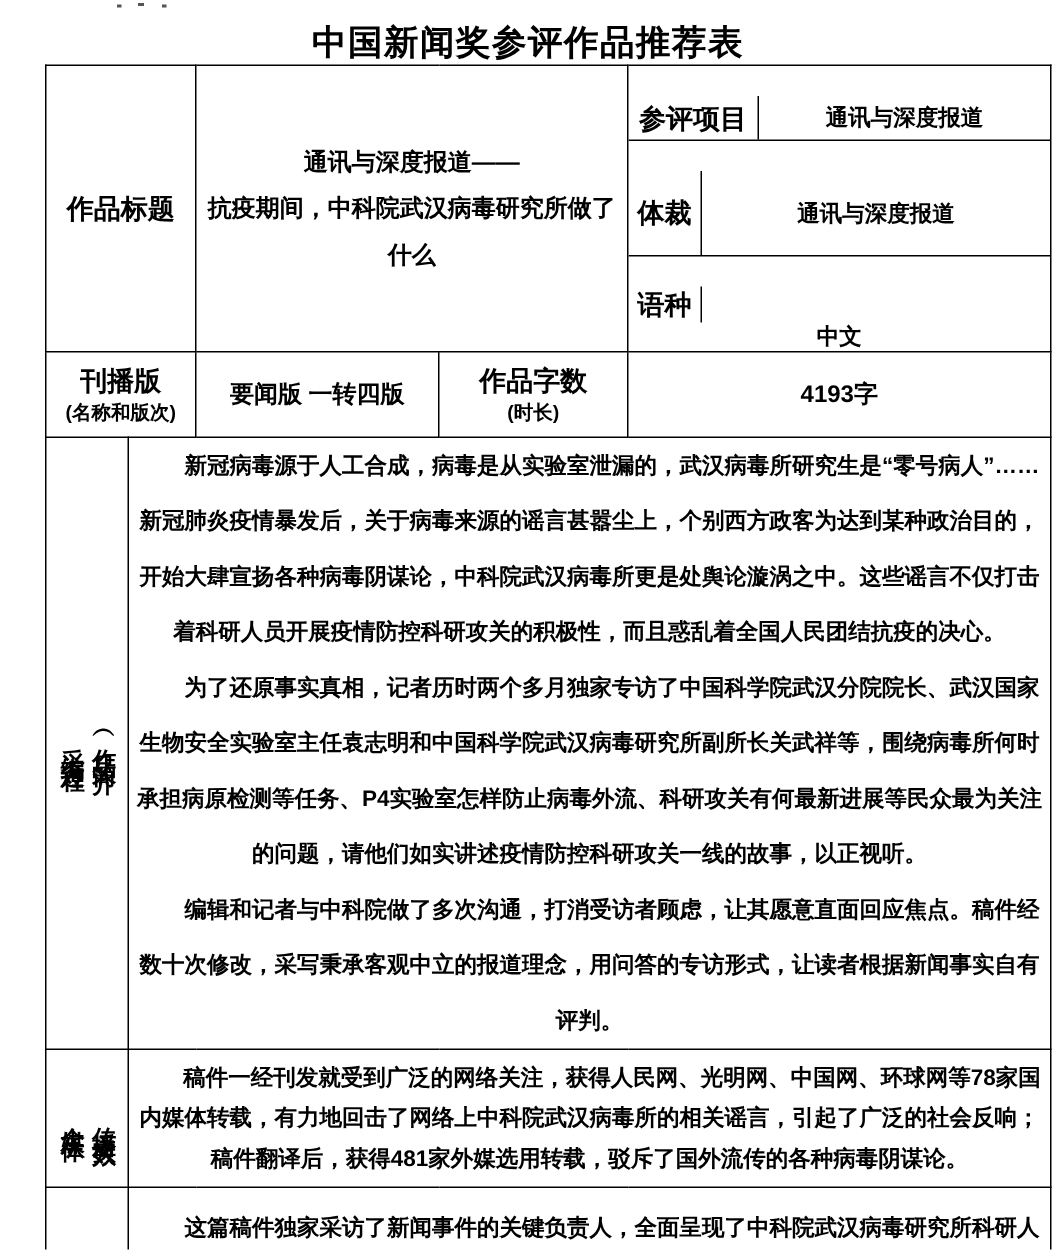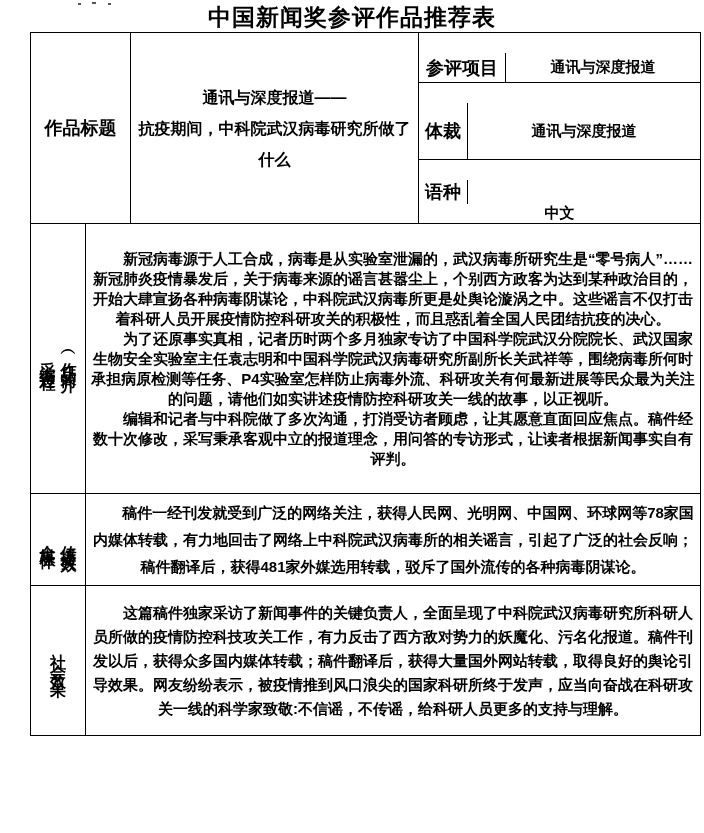--- a/index.html
+++ b/index.html
@@ -4,21 +4,21 @@
 <style>
   html,body{margin:0;padding:0;background:#ffffff;}
   body{
     width:704px;height:833px;
     font-family:"Liberation Sans", sans-serif;
     color:#000;
     position:relative;
     overflow:hidden;
   }
   .page-title{
-    margin:0;padding-top:3px;
+    margin:0;padding-top:14px;
     text-align:center;
     font-size:23px;font-weight:bold;
     letter-spacing:1px;
     line-height:28px;
   }
   
   .top-artifact{position:absolute;top:1px;left:78px;width:40px;height:6px;}
   .top-artifact i{position:absolute;background:#555;width:3px;height:2px;display:block;}
   .top-artifact i:nth-child(1){left:0;top:2px;}
   .top-artifact i:nth-child(2){left:14px;top:1px;width:4px;}
@@ -78,21 +78,21 @@
   .vtext.sp10{letter-spacing:10px;}
 
   
   td.body{
     text-align:justify;
     vertical-align:top;
     padding:4px 10px 0 12px;
     font-weight:bold;
     font-size:15px;
   }
-  td.body p{margin:0;text-indent:2em;line-height:20px;}
+  td.body p{margin:0;text-indent:2em;line-height:37px;}
   td.body.lh27 p{line-height:27px;}
   td.body.lh24 p{line-height:24px;}
 </style>
 </head>
 <body>
 
 <div class="top-artifact">
     <i></i>
     <i></i>
     <i></i>
@@ -131,20 +131,32 @@
         <div class="rg-row rh-c">
           <div class="rg-lab w49">语种</div>
           <div class="rg-val">中文</div>
         </div>
       </div>
     </td>
   </tr>
 
 
 
+  <tr style="height:57px">
+    <td colspan="2" class="lab">
+      <div>刊播版</div>
+      <div class="sub">(名称和版次)</div>
+    </td>
+    <td class="val">要闻版 一转四版</td>
+    <td class="lab">
+      <div>作品字数</div>
+      <div class="sub">(时长)</div>
+    </td>
+    <td colspan="3" class="val">4193字</td>
+  </tr>
 
   <tr style="height:270px">
     <td class="vcell">
       <div class="vwrap">
         <span class="vtext">采编过程</span>
         <span class="vtext">（作品简介）</span>
       </div>
     </td>
     <td colspan="6" class="body">
       <p>新冠病毒源于人工合成，病毒是从实验室泄漏的，武汉病毒所研究生是“零号病人”……新冠肺炎疫情暴发后，关于病毒来源的谣言甚嚣尘上，个别西方政客为达到某种政治目的，开始大肆宣扬各种病毒阴谋论，中科院武汉病毒所更是处舆论漩涡之中。这些谣言不仅打击着科研人员开展疫情防控科研攻关的积极性，而且惑乱着全国人民团结抗疫的决心。</p>

